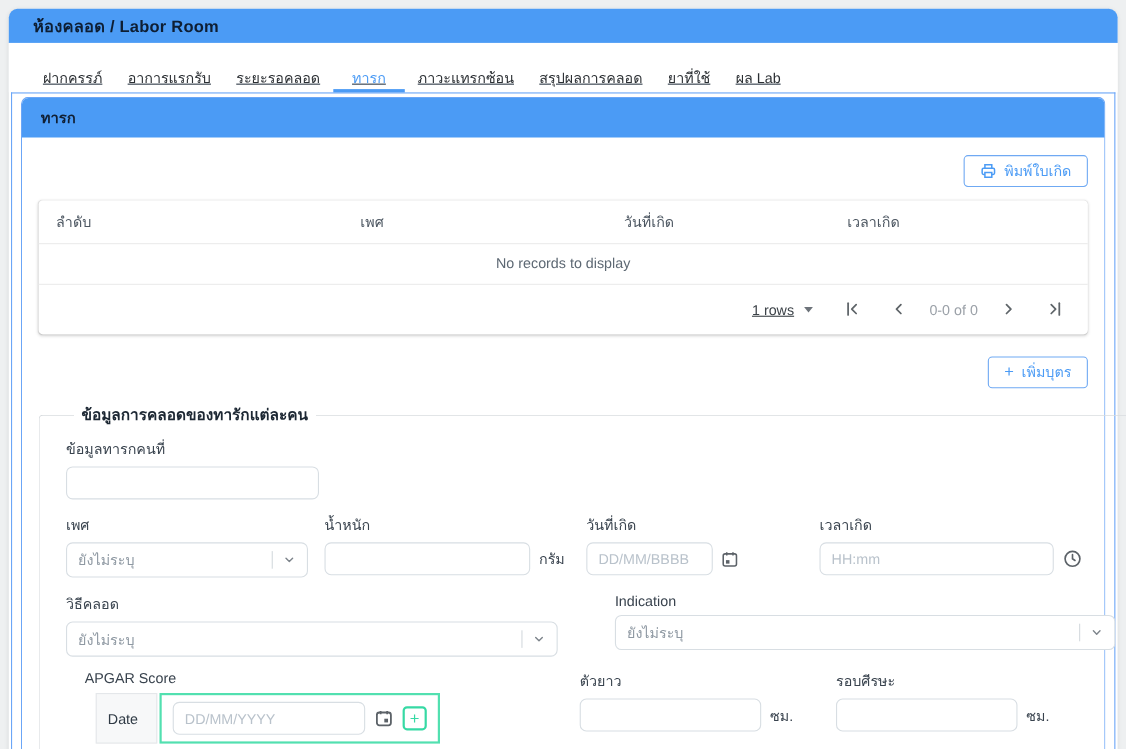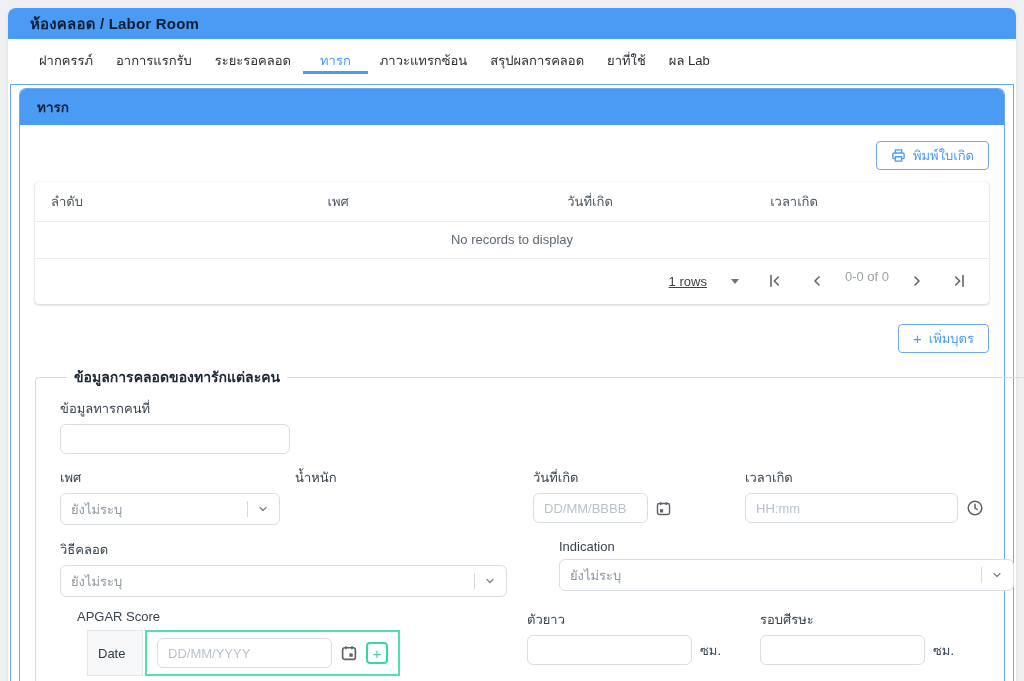--- a/index.html
+++ b/index.html
@@ -15,21 +15,21 @@
     box-shadow:0 1px 4px rgba(0,0,0,.08);
     min-height:673px;
   }
   
   .win-header {
     height:31px; background:#4b9bf5; border-radius:8px 8px 0 0;
     display:flex; align-items:center; padding:0 22px;
   }
   .win-title { font-weight:bold; font-size:15px; color:#0e1e33; letter-spacing:.2px; }
   
-  .tabbar { height:45px; display:flex; align-items:center; padding:0 0 0 20px; background:#fff; }
+  .tabbar { height:45px; display:flex; align-items:flex-end; padding:0 0 0 20px; background:#fff;text-decoration:underline; }
   .tab {
     display:flex; align-items:center; padding:0 11px;
     color:#2b2f33; font-size:13px; cursor:pointer;
     border-bottom:3px solid transparent; margin-right:1px; white-space:nowrap;
   }
   .tab.active { color:#4b9bf5; border-bottom-color:#4b9bf5; padding:0 17px; }
   
   .tab-panel {
     border:1px solid #6ba6f7; border-bottom:none;
     margin:0 2px; min-height:570px;
@@ -60,28 +60,28 @@
     box-shadow:0 1px 3px rgba(0,0,0,.18), 0 0 1px rgba(0,0,0,.12);
     overflow:hidden;
   }
   .t-head { display:flex; padding:9px 16px; border-bottom:1px solid #ececec; color:#4c5661; font-size:13px; }
   .t-col-0 { width:30%; } .t-col-1 { width:26%; } .t-col-2 { width:22%; } .t-col-3 { width:22%; }
   .t-empty { text-align:center; padding:10px 0 11px; color:#5d6873; border-bottom:1px solid #ececec; font-size:13px; }
   .t-pagination {
     display:flex; justify-content:flex-end; align-items:center;
     padding:10px 18px 11px; color:#3c4248; font-size:13px;
   }
-  .rows-select { display:flex; align-items:center; gap:24px; cursor:pointer;text-decoration:underline; }
+  .rows-select { display:flex; align-items:center; gap:9px; cursor:pointer;text-decoration:underline; }
   .caret-down {
     width:0; height:0; border-left:4.5px solid transparent; border-right:4.5px solid transparent;
     border-top:5px solid #6d737a;
   }
   .pg-btn { display:inline-flex; align-items:center; justify-content:center; width:24px; height:24px; cursor:pointer; color:#5f6569; }
   .pg-range { color:#9ba1a8; margin:0 6px; }
-  .pg-group { display:flex; align-items:flex-start; gap:10px; margin-left:24px; }
+  .pg-group { display:flex; align-items:center; gap:10px; margin-left:24px; }
   
   fieldset.birth-form {
     margin:13px 0 0; border:1px solid #d8dcdf; border-bottom:none;
     border-radius:4px 4px 0 0; padding:4px 24px 0; min-height:320px;
   }
   fieldset.birth-form legend {
     font-weight:bold; font-size:14px; color:#1c2733; padding:0 7px; margin-left:7px;
   }
   .f-label { font-size:13px; color:#39434e; margin-bottom:5px; display:block; }
   .f-input {
@@ -245,20 +245,24 @@
                 <span class="icon-gray">
                   <svg width="12" height="12" viewBox="0 0 24 24" fill="none" stroke="currentColor" stroke-width="2.6" stroke-linecap="round" stroke-linejoin="round">
                       <path d="M6 9l6 6 6-6"></path>
                     </svg>
                 </span>
               </div>
             </div>
 
             <div class="grp" style="margin-left:15px; width:225px;">
               <span class="f-label">น้ำหนัก</span>
+              <div class="ctrl-line">
+                <input class="f-input" style="width: 187px;" value="">
+                <span class="unit">กรัม</span>
+              </div>
             </div>
 
             <div class="grp" style="margin-left:13px; width:141px;">
               <span class="f-label">วันที่เกิด</span>
               <div class="ctrl-line">
                 <input class="f-input" style="width: 115px;" placeholder="DD/MM/BBBB">
                 <span class="icon-dark" style="margin-left:7px;">
                   <svg width="17" height="17" viewBox="0 0 24 24" fill="none" stroke="currentColor" stroke-width="2">
                     <rect x="3.5" y="5" width="17" height="15.5" rx="2.5"></rect>
                       <path d="M8 3v4M16 3v4"></path>

